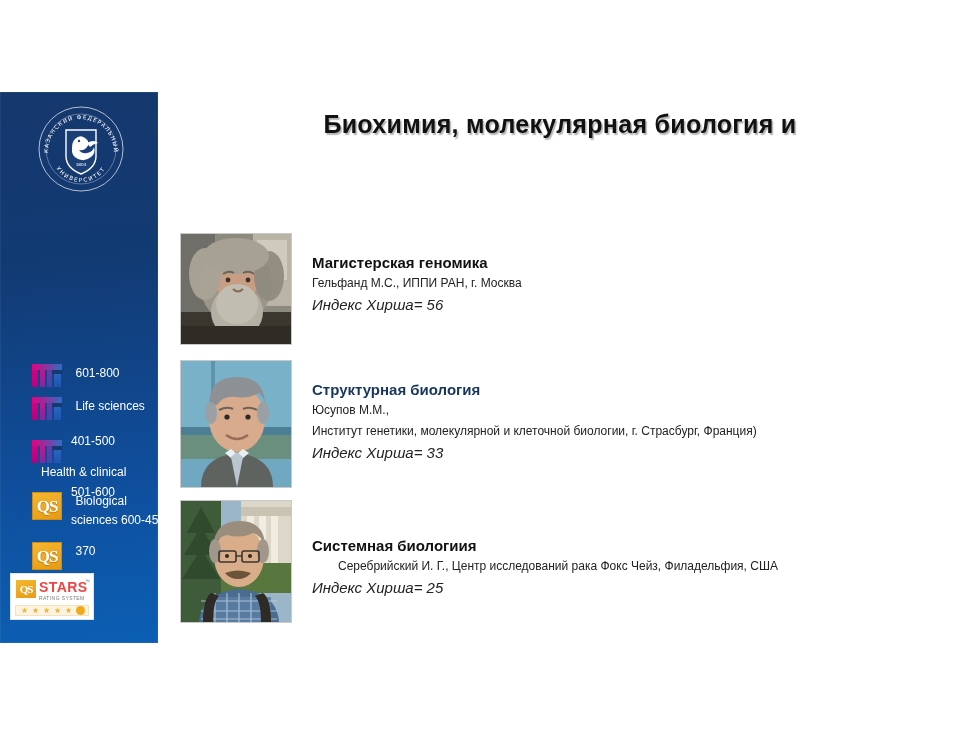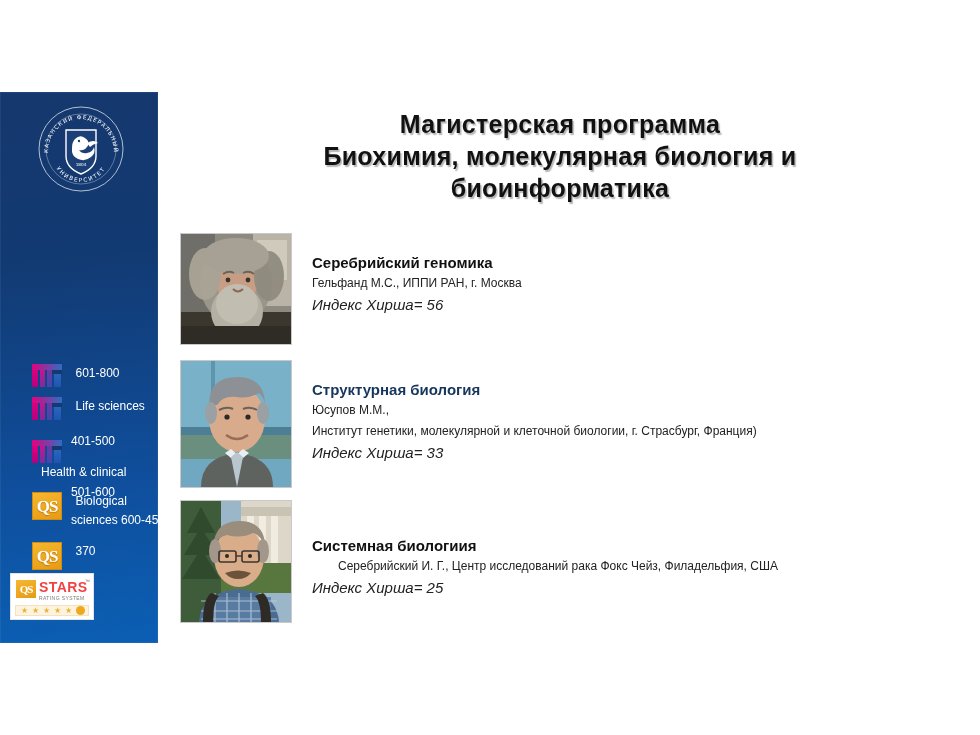--- a/index.html
+++ b/index.html
@@ -177,23 +177,21 @@
       <span style="left:16px;">★</span>
       <span style="left:27px;">★</span>
       <span style="left:38px;">★</span>
       <span style="left:49px;">★</span>
       <span class="last" style="left:60px;"></span>
     </div>
   </div>
 </div>
 
 <div id="title">
-  <span class="l">Магистерская  программа</span>
   <span class="l">Биохимия, молекулярная  биология  и</span>
-  <span class="l">биоинформатика</span>
 </div>
 
 <div class="entry" id="e1">
   <div class="photo">
     <svg width="110" height="110" viewBox="0 0 110 110">
       <rect width="110" height="110" fill="#8d8a80"></rect>
       <rect x="0" y="0" width="34" height="110" fill="#6f6e68"></rect>
       <rect x="72" y="0" width="38" height="72" fill="#b9b4a6"></rect>
       <rect x="76" y="6" width="30" height="40" fill="#cfcabc"></rect>
       <rect x="0" y="78" width="110" height="32" fill="#3b372f"></rect>
@@ -206,21 +204,21 @@
       <ellipse cx="56" cy="70" rx="21" ry="20" fill="#c2bdb1"></ellipse>
       <circle cx="47" cy="46" r="2.4" fill="#3a3228"></circle>
       <circle cx="67" cy="46" r="2.4" fill="#3a3228"></circle>
       <path d="M52 55 q5 5 10 0" stroke="#8a6a52" stroke-width="2" fill="none"></path>
       <path d="M42 40 q6 -4 11 -1" stroke="#6d6458" stroke-width="1.8" fill="none"></path>
       <path d="M62 39 q6 -3 11 1" stroke="#6d6458" stroke-width="1.8" fill="none"></path>
       <rect x="0" y="92" width="110" height="18" fill="#2f2b25"></rect>
     </svg>
   </div>
   <div class="etext">
-    <div class="ehead">Серебрийский геномика</div>
+    <div class="ehead">Магистерская геномика</div>
     <div class="ebody">Гельфанд М.С., ИППИ РАН, г. Москва</div>
     <div class="eidx">Индекс Хирша= 56</div>
   </div>
 </div>
 
 <div class="entry" id="e2">
   <div class="photo">
     <svg width="110" height="126" viewBox="0 0 110 126">
       <rect width="110" height="126" fill="#6fa8c0"></rect>
       <rect x="0" y="0" width="110" height="70" fill="#79b2c8"></rect>

